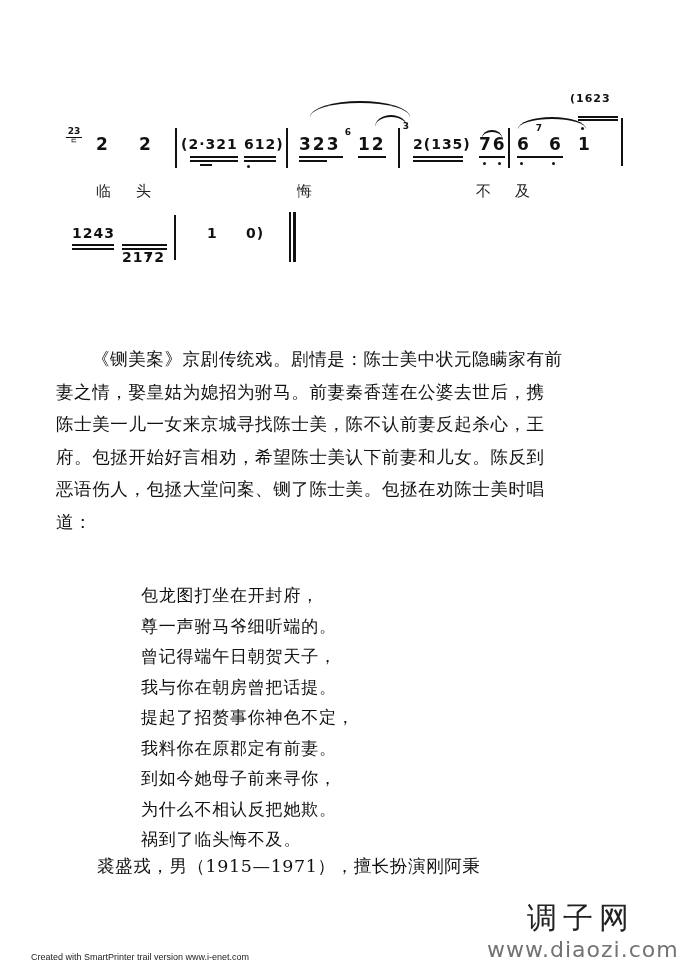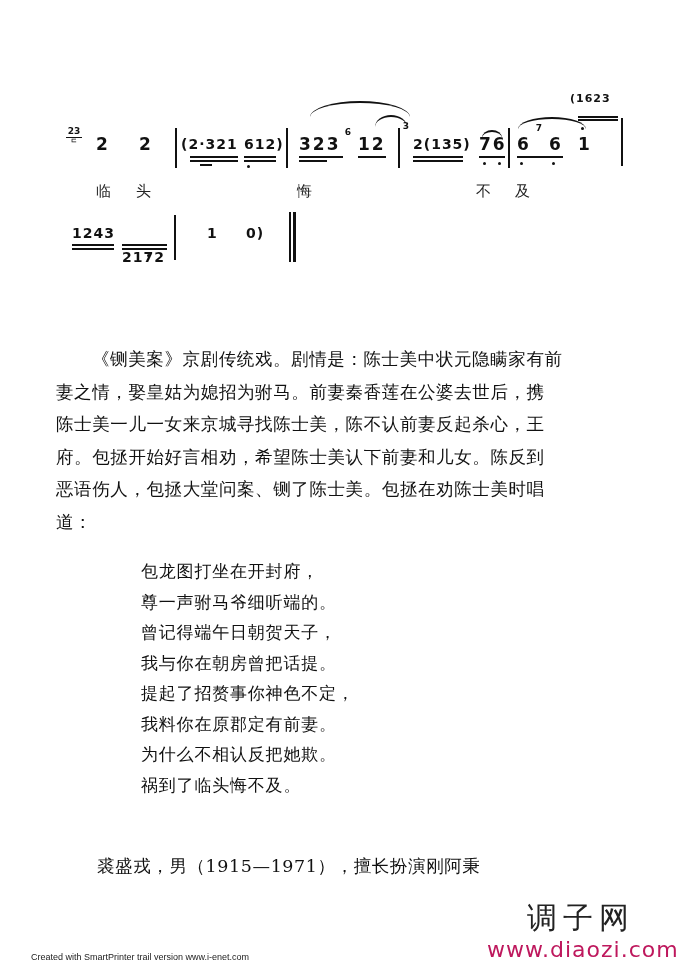--- a/index.html
+++ b/index.html
@@ -11,21 +11,21 @@
   .grace { font-family: "DejaVu Sans", "Liberation Sans", sans-serif; font-weight: bold; font-size: 9px; line-height: 9px; text-align: center; }
   .bar { position: absolute; width: 2px; background: #111; }
   .uline { position: absolute; height: 1.5px; background: #111; }
   .dot { position: absolute; width: 3px; height: 3px; background: #111; border-radius: 50%; }
   .lyric { font-size: 15px; color: #222; }
   .prose { font-size: 17.5px; line-height: 32.5px; letter-spacing: 0.6px; color: #111; }
   .verse { font-size: 17px; line-height: 30.5px; letter-spacing: 0.8px; color: #111; }
   .slur { position: absolute; border-top: 2px solid #111; border-radius: 50% 50% 0 0 / 100% 100% 0 0; }
   .footer-note { font-family: "Liberation Sans", "DejaVu Sans", sans-serif; font-size: 9px; color: #222; }
   .wm-cn { font-family: "DejaVu Sans", "Liberation Sans", sans-serif; font-size: 30px; color: #222; letter-spacing: 6px; }
-  .wm-url { font-family: "DejaVu Sans", "Liberation Sans", sans-serif; font-size: 22px; color: #be185d; letter-spacing: 1px; }
+  .wm-url { font-family: "DejaVu Sans", "Liberation Sans", sans-serif; font-size: 22px; color: #737373; letter-spacing: 1px; }
 </style>
 </head>
 <body>
 
 <div>
 
   <div class="abs grace" style="left:66px;top:127px;width:16px;">
     <span>23</span>
     <div style="border-top:1.5px solid #111;margin-top:1px;"></div>
     <div style="font-size:7px;line-height:7px;">ㄷ</div>
@@ -103,27 +103,28 @@
 
 <div class="abs prose" style="left:56px;top:343px;width:620px;">
   <div style="padding-left:36px;">《铡美案》京剧传统戏。剧情是：陈士美中状元隐瞒家有前</div>
   <div>妻之情，娶皇姑为媳招为驸马。前妻秦香莲在公婆去世后，携</div>
   <div>陈士美一儿一女来京城寻找陈士美，陈不认前妻反起杀心，王</div>
   <div>府。包拯开始好言相劝，希望陈士美认下前妻和儿女。陈反到</div>
   <div>恶语伤人，包拯大堂问案、铡了陈士美。包拯在劝陈士美时唱</div>
   <div>道：</div>
 </div>
 
-<div class="abs verse" style="left:141px;top:556px;width:500px;">
+<div class="abs verse" style="left:141px;top:580px;width:500px;">
   <div>包龙图打坐在开封府，</div>
   <div>尊一声驸马爷细听端的。</div>
   <div>曾记得端午日朝贺天子，</div>
   <div>我与你在朝房曾把话提。</div>
   <div>提起了招赘事你神色不定，</div>
   <div>我料你在原郡定有前妻。</div>
+  <div>到如今她母子前来寻你，</div>
   <div>为什么不相认反把她欺。</div>
   <div>祸到了临头悔不及。</div>
 </div>
 
 <div class="abs prose" style="left:97px;top:850px;width:560px;">裘盛戎，男（1915—1971），擅长扮演刚阿秉</div>
 
 <div class="abs footer-note" style="left:31px;top:952px;">Created with SmartPrinter trail version www.i-enet.com</div>
 <div class="abs wm-cn" style="left:527px;top:898px;">调子网</div>
 <div class="abs wm-url" style="left:487px;top:937px;">www.diaozi.com</div>
 

